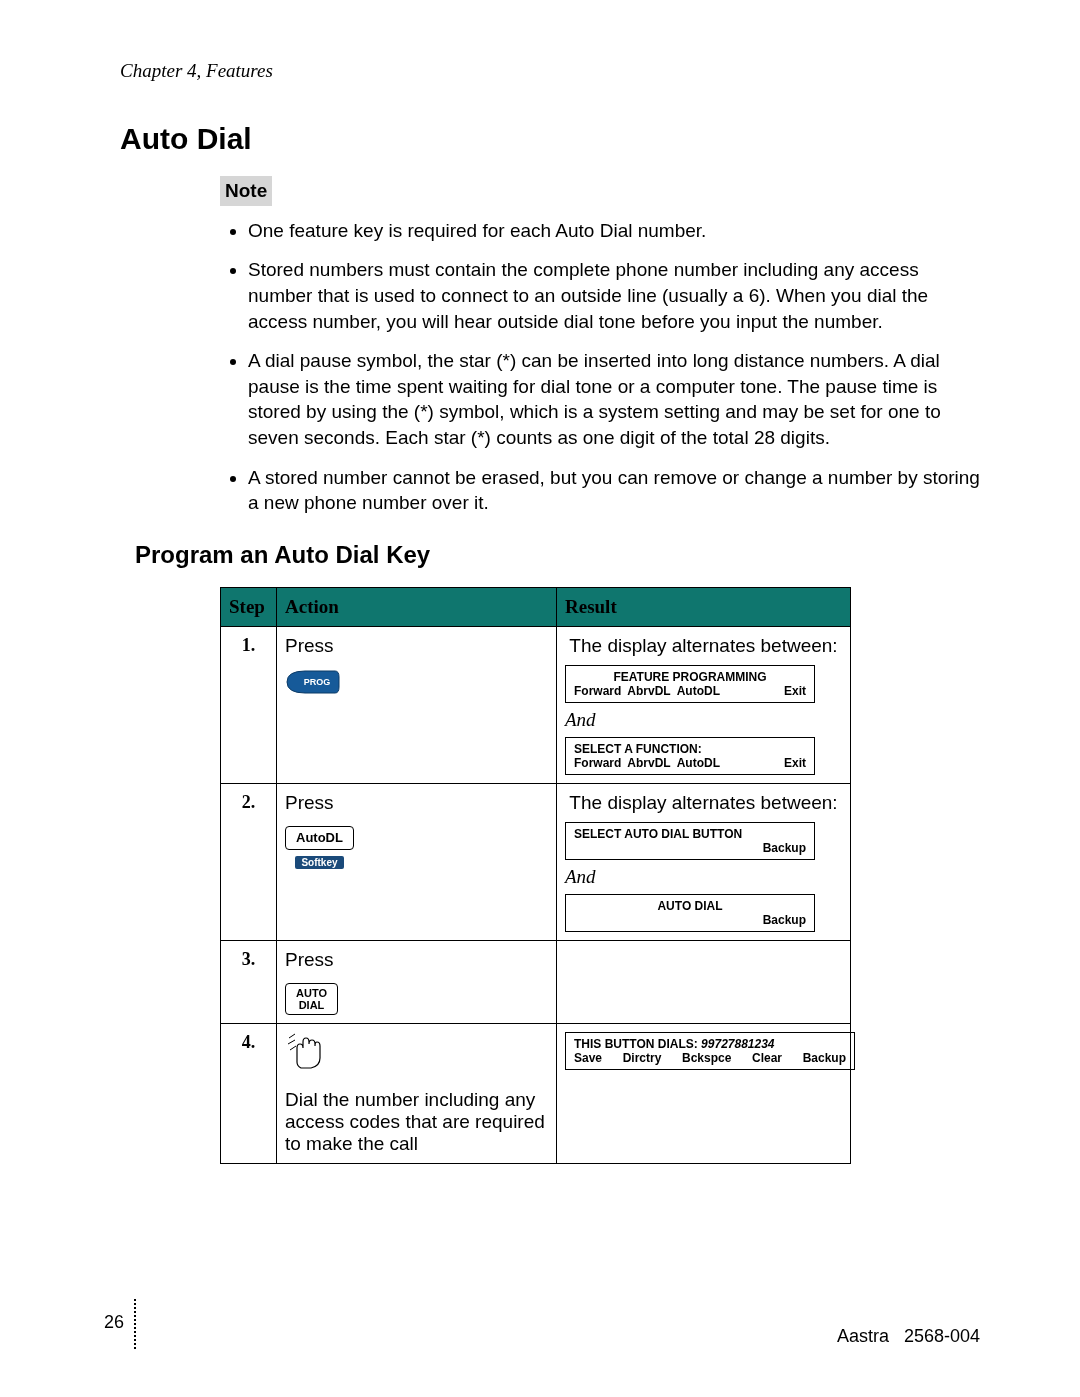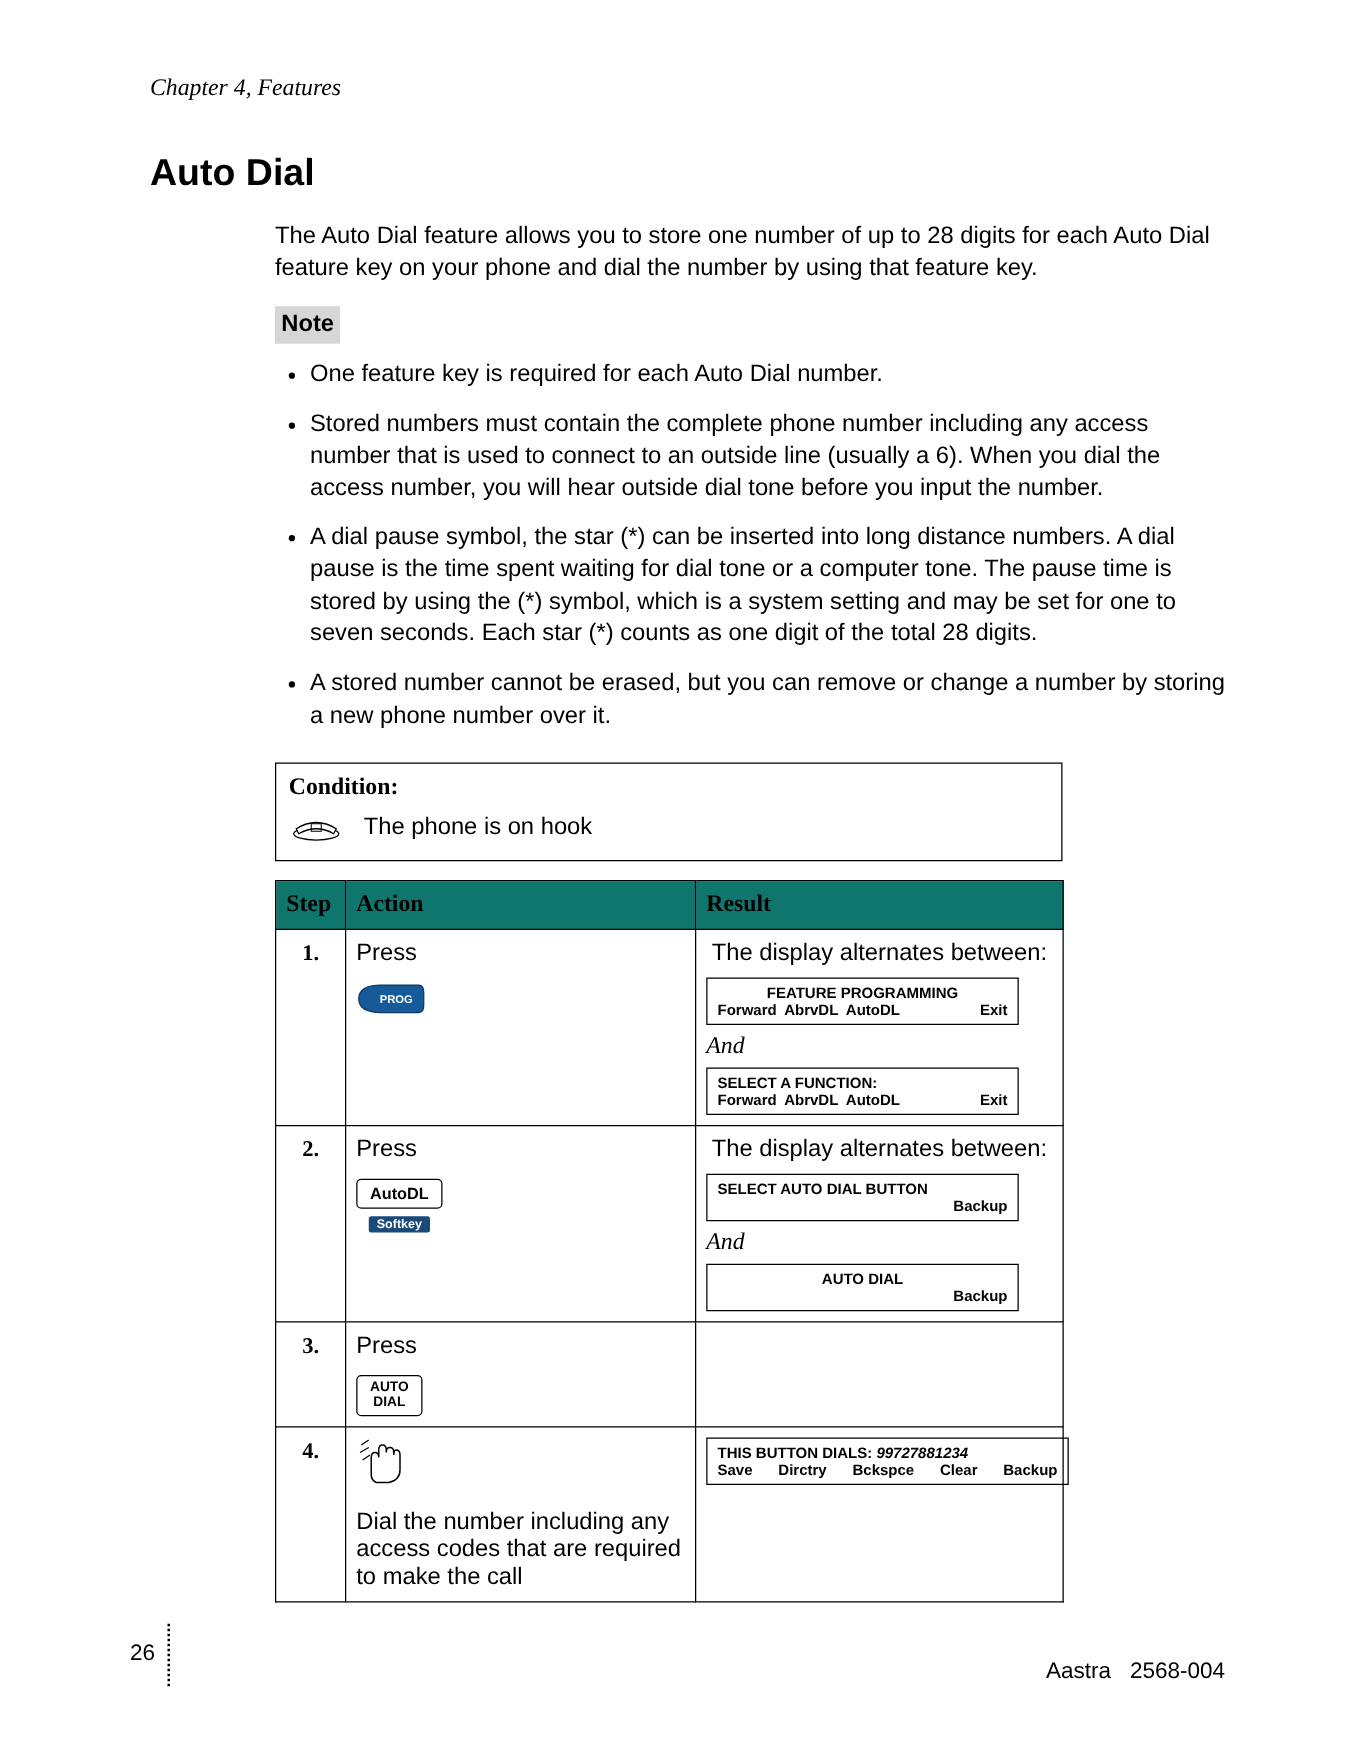--- a/index.html
+++ b/index.html
@@ -186,46 +186,33 @@
 </head>
 <body>
 
 <div class="page">
 
   <div class="running-head">Chapter 4, Features</div>
 
   <h1 class="section-title">Auto Dial</h1>
 
   <div class="body-indent">
-    <div class="intro-para">The Auto Dial feature allows you to store one number of up to 28 digits for each Auto Dial feature key on your phone and dial the number by using that feature key.</div>
 
     <div class="note-label">Note</div>
 
     <ul class="note-list">
       <li>One feature key is required for each Auto Dial number.</li>
       <li>Stored numbers must contain the complete phone number including any access number that is used to connect to an outside line (usually a 6).  When you dial the access number, you will hear outside dial tone before you input the number.</li>
       <li>A dial pause symbol, the star (*) can be inserted into long distance numbers.  A dial pause is the time spent waiting for dial tone or a computer tone.  The pause time is stored by using the (*) symbol, which is a system setting and may be set for one to seven seconds.  Each star (*) counts as one digit of the total 28 digits.</li>
       <li>A stored number cannot be erased, but you can remove or change a number by storing a new phone number over it.</li>
     </ul>
   </div>
 
-
-  <div class="cond-box">
-    <div class="cond-title">Condition:</div>
-    <div class="cond-row">
-      <span class="phone-icon">
-        <svg viewBox="0 0 44 28">
-          <ellipse cx="22" cy="22" rx="18" ry="5" fill="none" stroke="#000" stroke-width="1"></ellipse>
-          <path d="M6 18 Q22 8 38 18 L36 22 Q22 14 8 22 Z" fill="#fff" stroke="#000" stroke-width="1"></path>
-          <rect x="18" y="14" width="8" height="6" fill="none" stroke="#000" stroke-width="0.8"></rect>
-        </svg>
-      </span>
-      <span class="cond-text">The phone is on hook</span>
-    </div>
-  </div>
+  <h2 class="sub-title">Program an Auto Dial Key</h2>
+
 
   <table class="steps">
     <colgroup>
       <col class="col-step">
         <col class="col-action">
         <col class="col-result">
     </colgroup>
     <thead>
       <tr>
         <th>Step</th>

